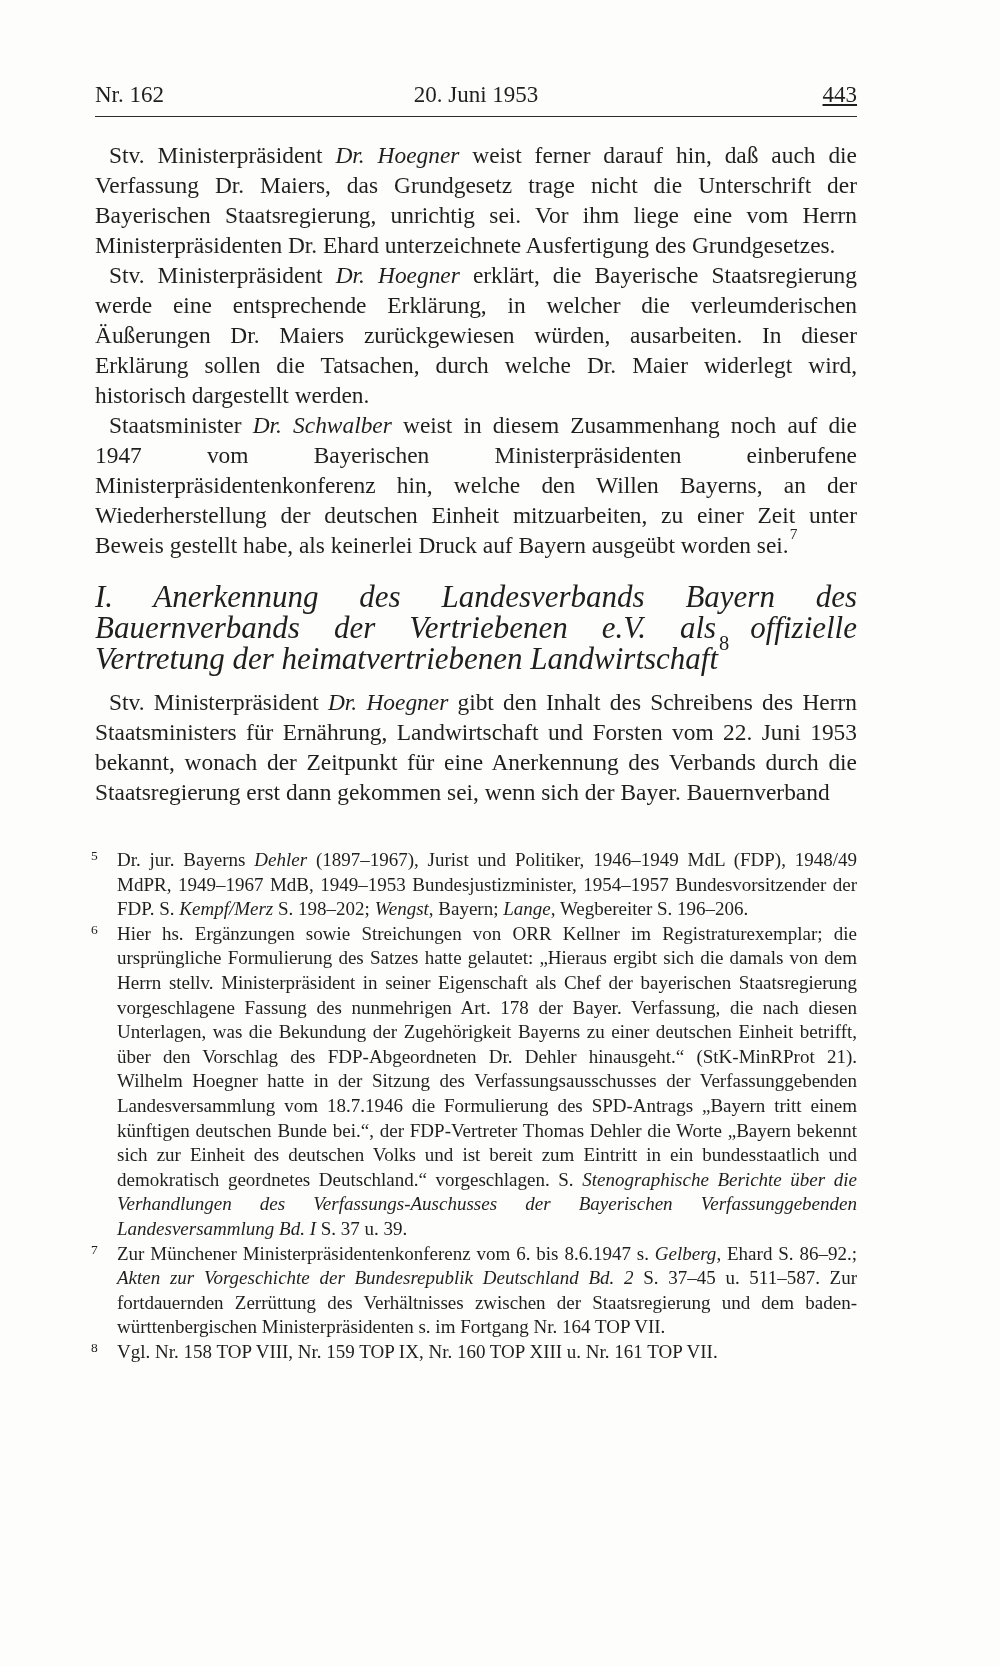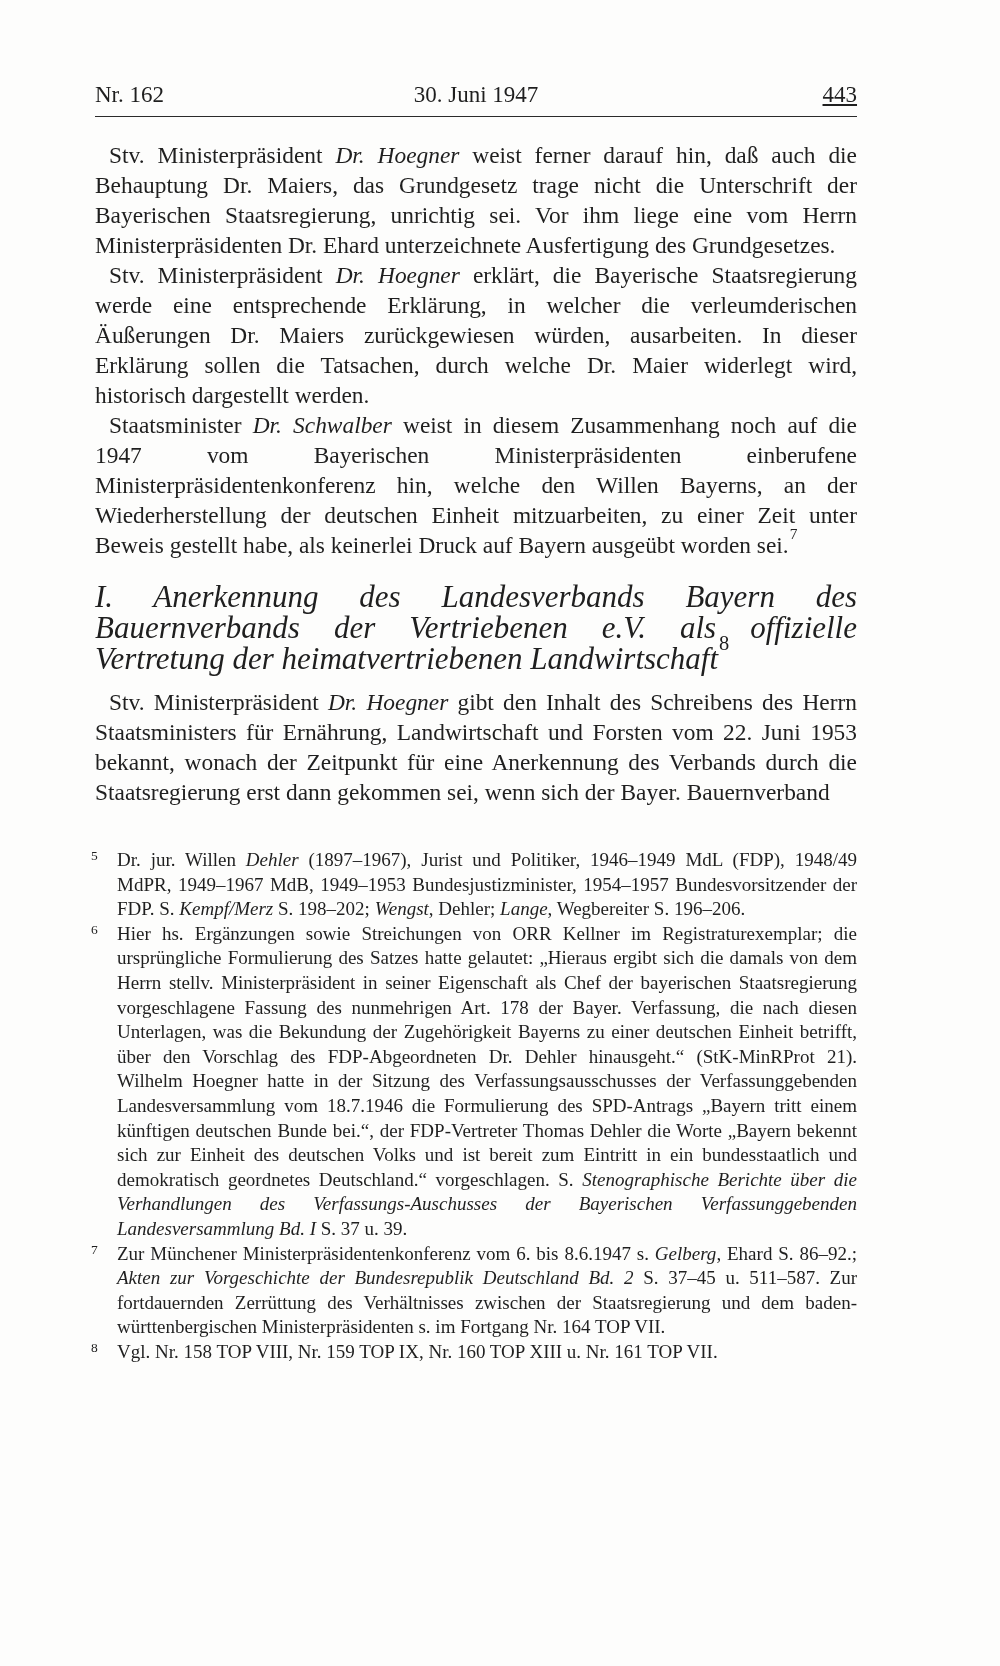--- a/index.html
+++ b/index.html
@@ -90,40 +90,40 @@
   }
 </style>
 </head>
 <body>
 
 <div class="page">
   <div class="content">
 
     <header class="running-head">
       <span class="head-left">Nr. 162</span>
-      <span class="head-center">30. Juni 1947</span>
+      <span class="head-center">20. Juni 1953</span>
       <span class="head-right">443</span>
     </header>
 
     <hr class="head-rule">
 
     <main class="body-text">
-      <p class="para indent"><span>Stv. Ministerpräsident </span><em>Dr. Hoegner</em><span> weist ferner darauf hin, daß auch die Behauptung Dr. Maiers, das Grundgesetz trage nicht die Unterschrift der Bayerischen Staatsregierung, unrichtig sei. Vor ihm liege eine vom Herrn Ministerpräsidenten Dr. Ehard unterzeichnete Ausfertigung des Grundgesetzes.</span></p>
+      <p class="para indent"><span>Stv. Ministerpräsident </span><em>Dr. Hoegner</em><span> weist ferner darauf hin, daß auch die Verfassung Dr. Maiers, das Grundgesetz trage nicht die Unterschrift der Bayerischen Staatsregierung, unrichtig sei. Vor ihm liege eine vom Herrn Ministerpräsidenten Dr. Ehard unterzeichnete Ausfertigung des Grundgesetzes.</span></p>
       <p class="para indent"><span>Stv. Ministerpräsident </span><em>Dr. Hoegner</em><span> erklärt, die Bayerische Staatsregierung werde eine entsprechende Erklärung, in welcher die verleumderischen Äußerungen Dr. Maiers zurückgewiesen würden, ausarbeiten. In dieser Erklärung sollen die Tatsachen, durch welche Dr. Maier widerlegt wird, historisch dargestellt werden.</span></p>
       <p class="para indent"><span>Staatsminister </span><em>Dr. Schwalber</em><span> weist in diesem Zusammenhang noch auf die 1947 vom Bayerischen Ministerpräsidenten einberufene Ministerpräsidentenkonferenz hin, welche den Willen Bayerns, an der Wiederherstellung der deutschen Einheit mitzuarbeiten, zu einer Zeit unter Beweis gestellt habe, als keinerlei Druck auf Bayern ausgeübt worden sei.</span><sup class="fn-ref">7</sup></p>
 
       <h2 class="section-heading"><em>I. Anerkennung des Landesverbands Bayern des Bauernverbands der Vertriebenen e.V. als offizielle Vertretung der heimatvertriebenen Landwirtschaft</em><sup class="fn-ref">8</sup></h2>
 
       <p class="para indent"><span>Stv. Ministerpräsident </span><em>Dr. Hoegner</em><span> gibt den Inhalt des Schreibens des Herrn Staatsministers für Ernährung, Landwirtschaft und Forsten vom 22. Juni 1953 bekannt, wonach der Zeitpunkt für eine Anerkennung des Verbands durch die Staatsregierung erst dann gekommen sei, wenn sich der Bayer. Bauernverband</span></p>
     </main>
 
     <section class="footnotes">
       <div class="footnote">
         <span class="fn-num">5</span>
-        <span class="fn-text"><span>Dr. jur. Willen </span><em>Dehler</em><span> (1897–1967), Jurist und Politiker, 1946–1949 MdL (FDP), 1948/49 MdPR, 1949–1967 MdB, 1949–1953 Bundesjustizminister, 1954–1957 Bundesvorsitzender der FDP. S. </span><em>Kempf/Merz</em><span> S. 198–202; </span><em>Wengst</em><span>, Dehler; </span><em>Lange</em><span>, Wegbereiter S. 196–206.</span></span>
+        <span class="fn-text"><span>Dr. jur. Bayerns </span><em>Dehler</em><span> (1897–1967), Jurist und Politiker, 1946–1949 MdL (FDP), 1948/49 MdPR, 1949–1967 MdB, 1949–1953 Bundesjustizminister, 1954–1957 Bundesvorsitzender der FDP. S. </span><em>Kempf/Merz</em><span> S. 198–202; </span><em>Wengst</em><span>, Bayern; </span><em>Lange</em><span>, Wegbereiter S. 196–206.</span></span>
       </div>
       <div class="footnote">
         <span class="fn-num">6</span>
         <span class="fn-text"><span>Hier hs. Ergänzungen sowie Streichungen von ORR Kellner im Registraturexemplar; die ursprüngliche Formulierung des Satzes hatte gelautet: „Hieraus ergibt sich die damals von dem Herrn stellv. Ministerpräsident in seiner Eigenschaft als Chef der bayerischen Staatsregierung vorgeschlagene Fassung des nunmehrigen Art. 178 der Bayer. Verfassung, die nach diesen Unterlagen, was die Bekundung der Zugehörigkeit Bayerns zu einer deutschen Einheit betrifft, über den Vorschlag des FDP-Abgeordneten Dr. Dehler hinausgeht.“ (StK-MinRProt 21). Wilhelm Hoegner hatte in der Sitzung des Verfassungsausschusses der Verfassunggebenden Landesversammlung vom 18.7.1946 die Formulierung des SPD-Antrags „Bayern tritt einem künftigen deutschen Bunde bei.“, der FDP-Vertreter Thomas Dehler die Worte „Bayern bekennt sich zur Einheit des deutschen Volks und ist bereit zum Eintritt in ein bundesstaatlich und demokratisch geordnetes Deutschland.“ vorgeschlagen. S. </span><em>Stenographische Berichte über die Verhandlungen des Verfassungs-Auschusses der Bayerischen Verfassunggebenden Landesversammlung Bd. I</em><span> S. 37 u. 39.</span></span>
       </div>
       <div class="footnote">
         <span class="fn-num">7</span>
         <span class="fn-text"><span>Zur Münchener Ministerpräsidentenkonferenz vom 6. bis 8.6.1947 s. </span><em>Gelberg</em><span>, Ehard S. 86–92.; </span><em>Akten zur Vorgeschichte der Bundesrepublik Deutschland Bd. 2</em><span> S. 37–45 u. 511–587. Zur fortdauernden Zerrüttung des Verhältnisses zwischen der Staatsregierung und dem baden-württenbergischen Ministerpräsidenten s. im Fortgang Nr. 164 TOP VII.</span></span>
       </div>
       <div class="footnote">

